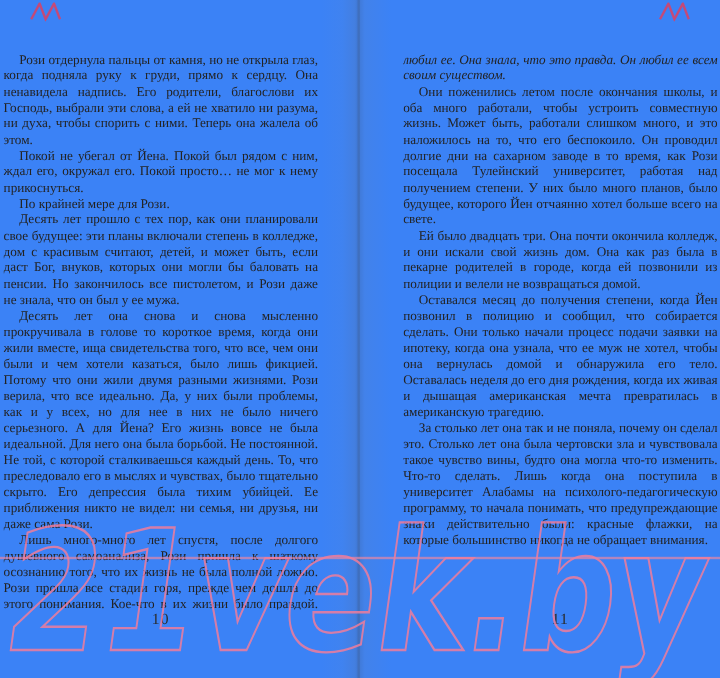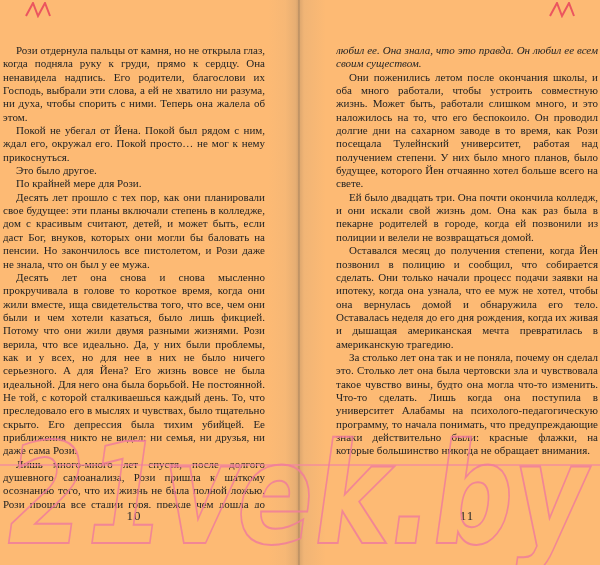--- a/index.html
+++ b/index.html
@@ -1,18 +1,18 @@
 <!DOCTYPE html>
 <html lang="ru"><head>
 <meta charset="utf-8">
 <style>
   html,body { margin:0; padding:0; background:#ffffff; }
   .book {
     position:relative; width:600px; height:565px;
-    background:#fdba74; overflow:hidden;
+    background:#3b82f6; overflow:hidden;
     font-family:"Liberation Serif","DejaVu Serif",serif;
   }
   
   .page {
     position:absolute; top:44px; width:262px; height:464px;
     overflow:hidden; color:#232323;
     font-size:11px; line-height:13.35px;
     text-align:justify; hyphens:auto; -webkit-hyphens:auto;
   }
   .page-left  { left:3px; }
@@ -68,21 +68,20 @@
 <body>
 
 <div class="book">
 
   <div class="gutter"></div>
   <div class="gutter-line"></div>
 
   <div class="page page-left continued-no">
       <p>Рози отдернула пальцы от камня, но не открыла глаз, когда подняла руку к груди, прямо к сердцу. Она ненавидела надпись. Его родители, благослови их Господь, выбрали эти слова, а ей не хватило ни разума, ни духа, чтобы спорить с ними. Теперь она жалела об этом.</p>
       <p>Покой не убегал от Йена. Покой был рядом с ним, ждал его, окружал его. Покой просто… не мог к нему прикоснуться.</p>
-      <p>Это было другое.</p>
       <p>По крайней мере для Рози.</p>
       <p>Десять лет прошло с тех пор, как они планировали свое будущее: эти планы включали степень в колледже, дом с красивым считают, детей, и может быть, если даст Бог, внуков, которых они могли бы баловать на пенсии. Но закончилось все пистолетом, и Рози даже не знала, что он был у ее мужа.</p>
       <p>Десять лет она снова и снова мысленно прокручивала в голове то короткое время, когда они жили вместе, ища свидетельства того, что все, чем они были и чем хотели казаться, было лишь фикцией. Потому что они жили двумя разными жизнями. Рози верила, что все идеально. Да, у них были проблемы, как и у всех, но для нее в них не было ничего серьезного. А для Йена? Его жизнь вовсе не была идеальной. Для него она была борьбой. Не постоянной. Не той, с которой сталкиваешься каждый день. То, что преследовало его в мыслях и чувствах, было тщательно скрыто. Его депрессия была тихим убийцей. Ее приближения никто не видел: ни семья, ни друзья, ни даже сама Рози.</p>
       <p>Лишь много-много лет спустя, после долгого душевного самоанализа, Рози пришла к шаткому осознанию того, что их жизнь не была полной ложью. Рози прошла все стадии горя, прежде чем дошла до этого понимания. Кое-что в их жизни было правдой. Йен</p>
     </div>
 
   <div class="page page-right continued">
       <p>любил ее. Она знала, что это правда. Он любил ее всем своим существом.</p>
       <p>Они поженились летом после окончания школы, и оба много работали, чтобы устроить совместную жизнь. Может быть, работали слишком много, и это наложилось на то, что его беспокоило. Он проводил долгие дни на сахарном заводе в то время, как Рози посещала Тулейнский университет, работая над получением степени. У них было много планов, было будущее, которого Йен отчаянно хотел больше всего на свете.</p>
       <p>Ей было двадцать три. Она почти окончила колледж, и они искали свой жизнь дом. Она как раз была в пекарне родителей в городе, когда ей позвонили из полиции и велели не возвращаться домой.</p>

